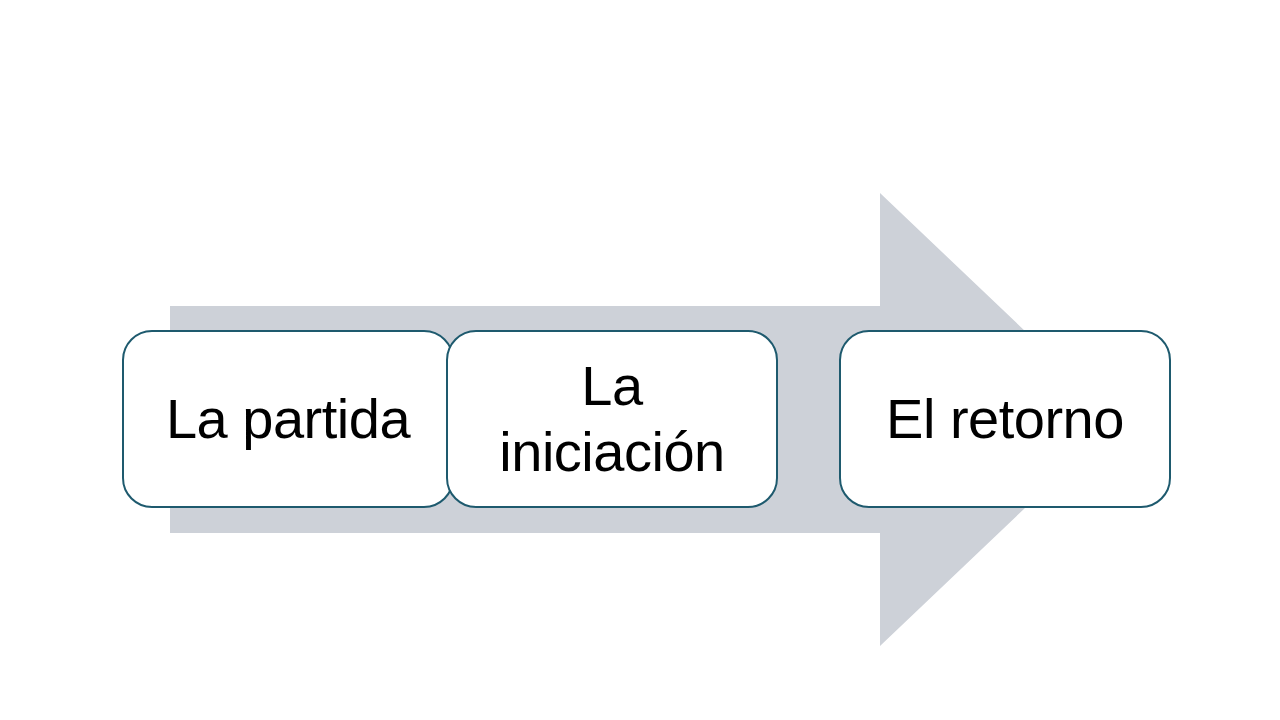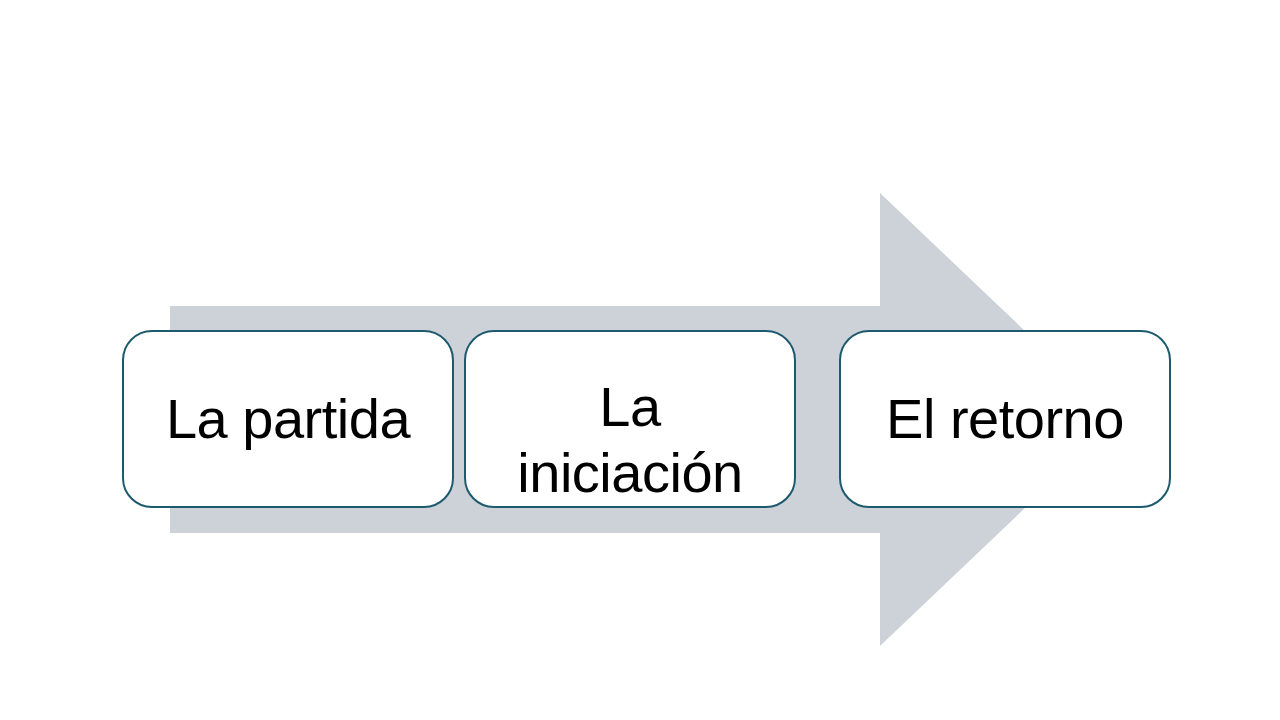--- a/index.html
+++ b/index.html
@@ -41,21 +41,21 @@
     box-sizing:border-box;
     background:var(--box-fill);
     border:2.5px solid var(--box-border);
     border-radius:30px;
     display:flex;
     align-items:center;
     justify-content:center;
     text-align:center;
   }
   .step-1{left:122px;}
-  .step-2{left:464px;align-items:flex-end;}
+  .step-2{left:446px;}
   .step-3{left:839px;}
   .step-label{
     font-size:56px;
     line-height:1.18;
     letter-spacing:-0.5px;
     color:var(--text-color);
     white-space:pre-line;
   }
 </style>
 </head>

